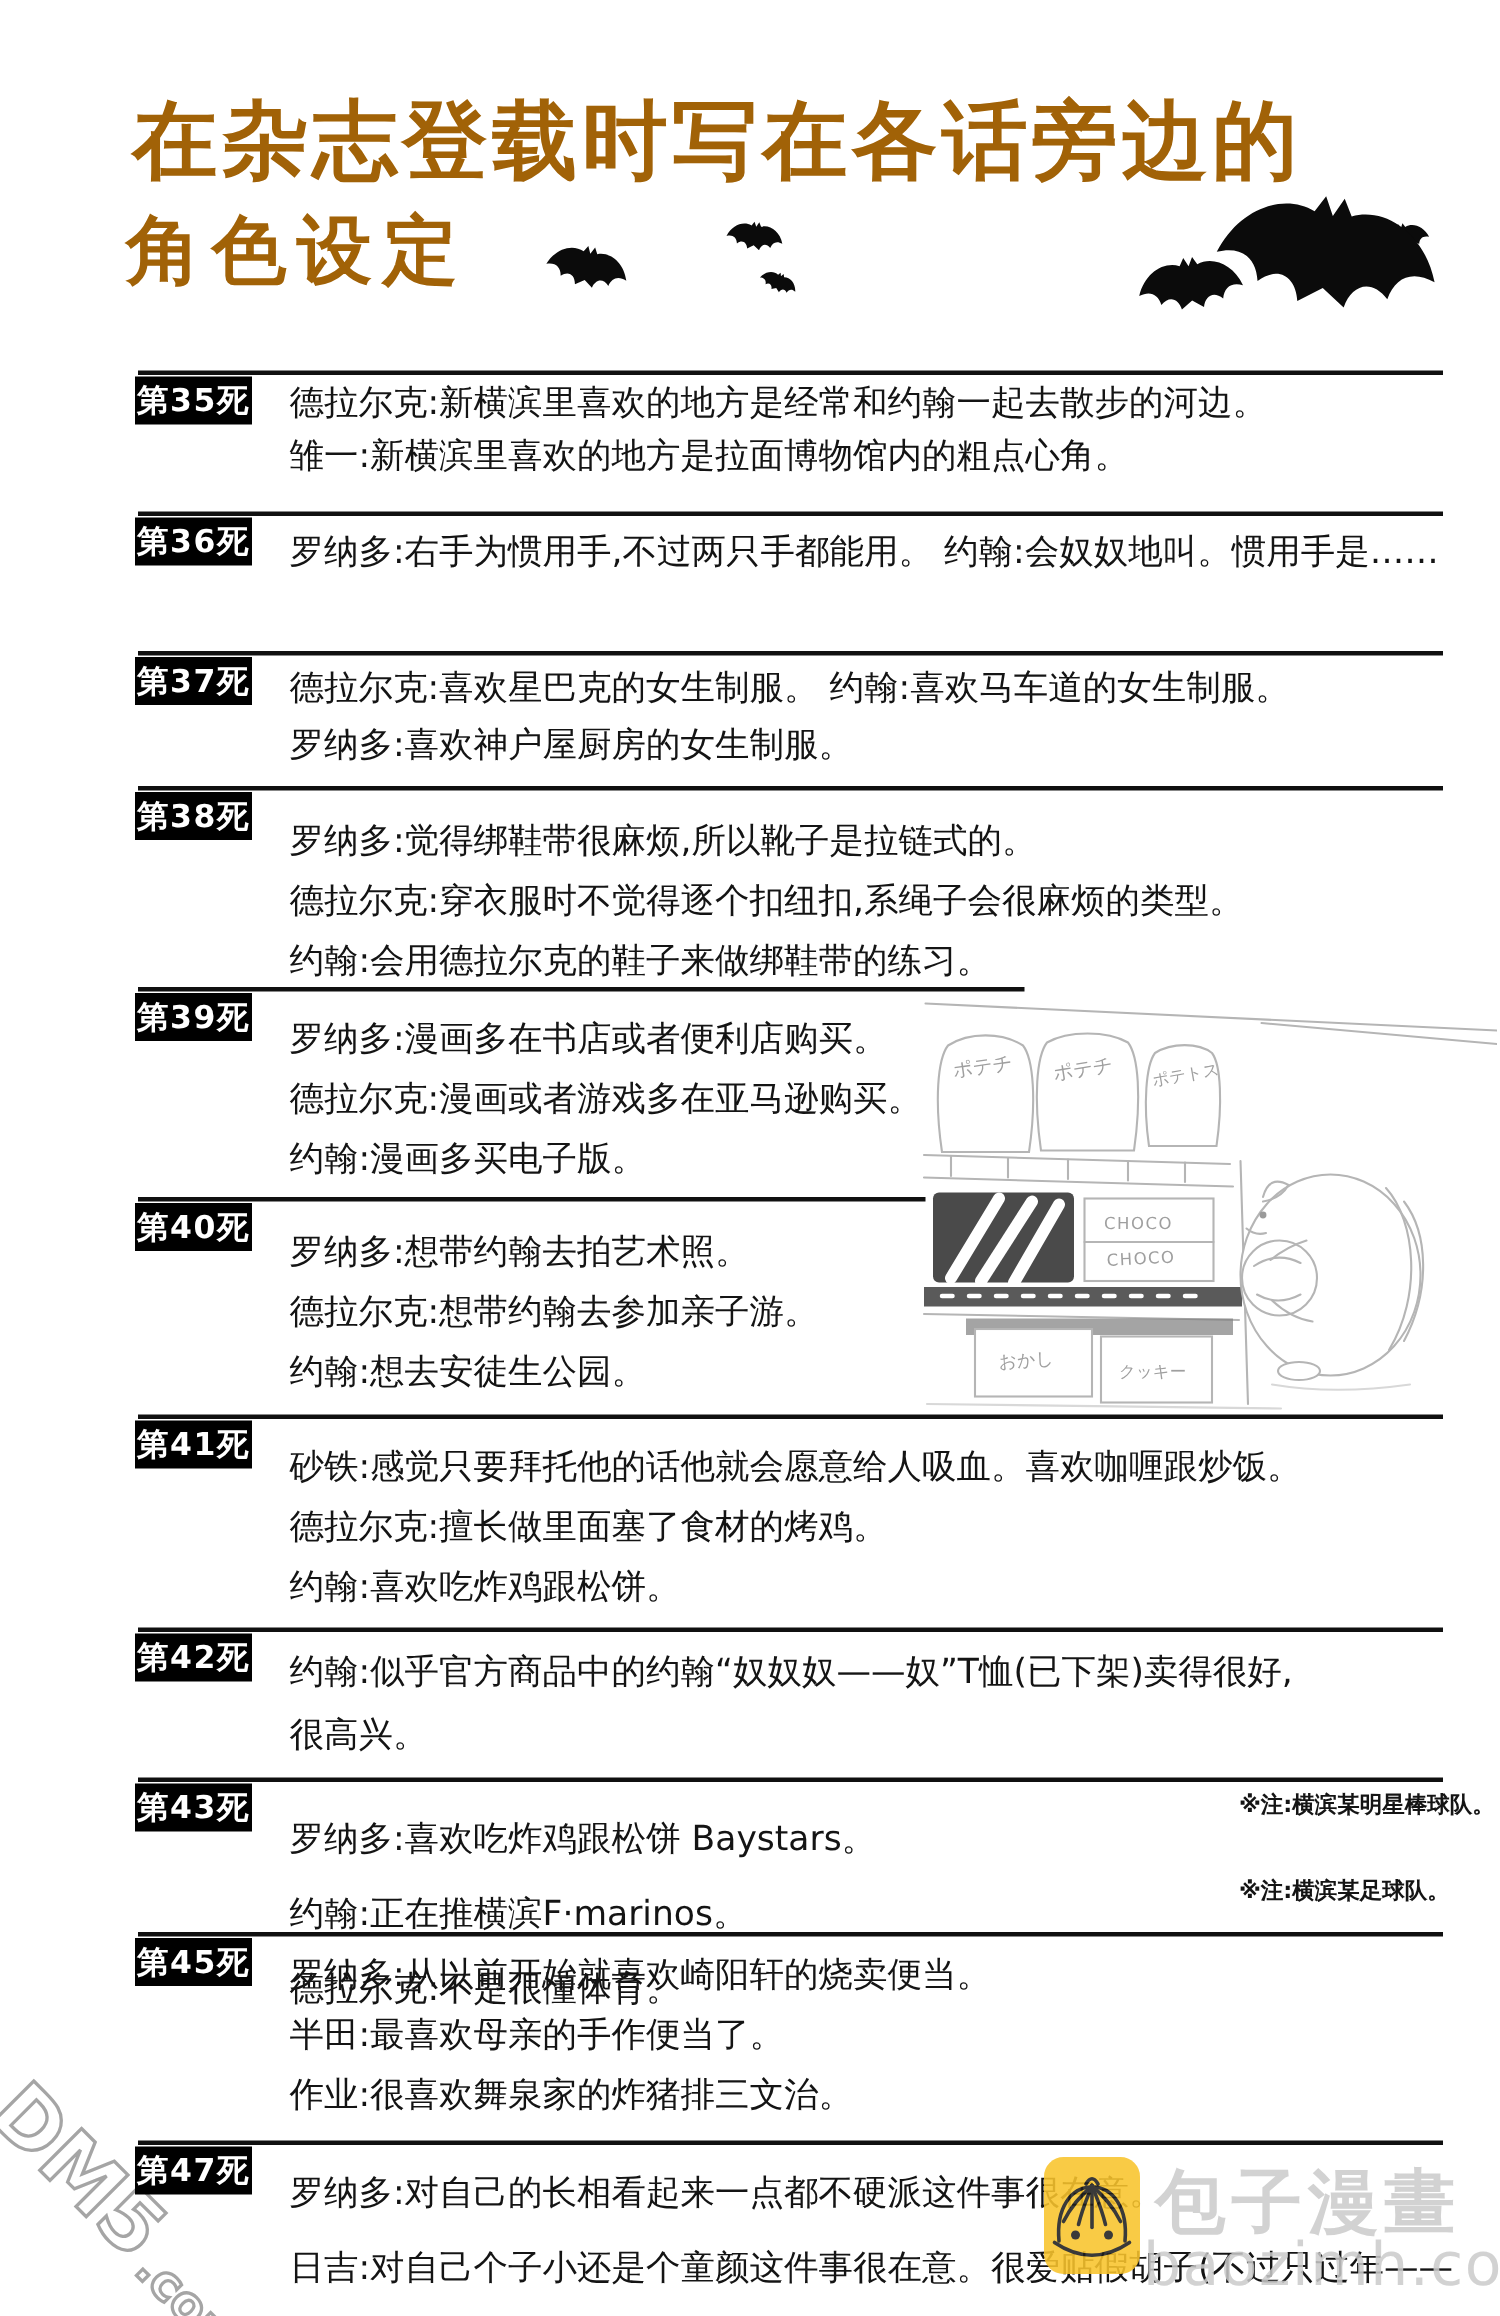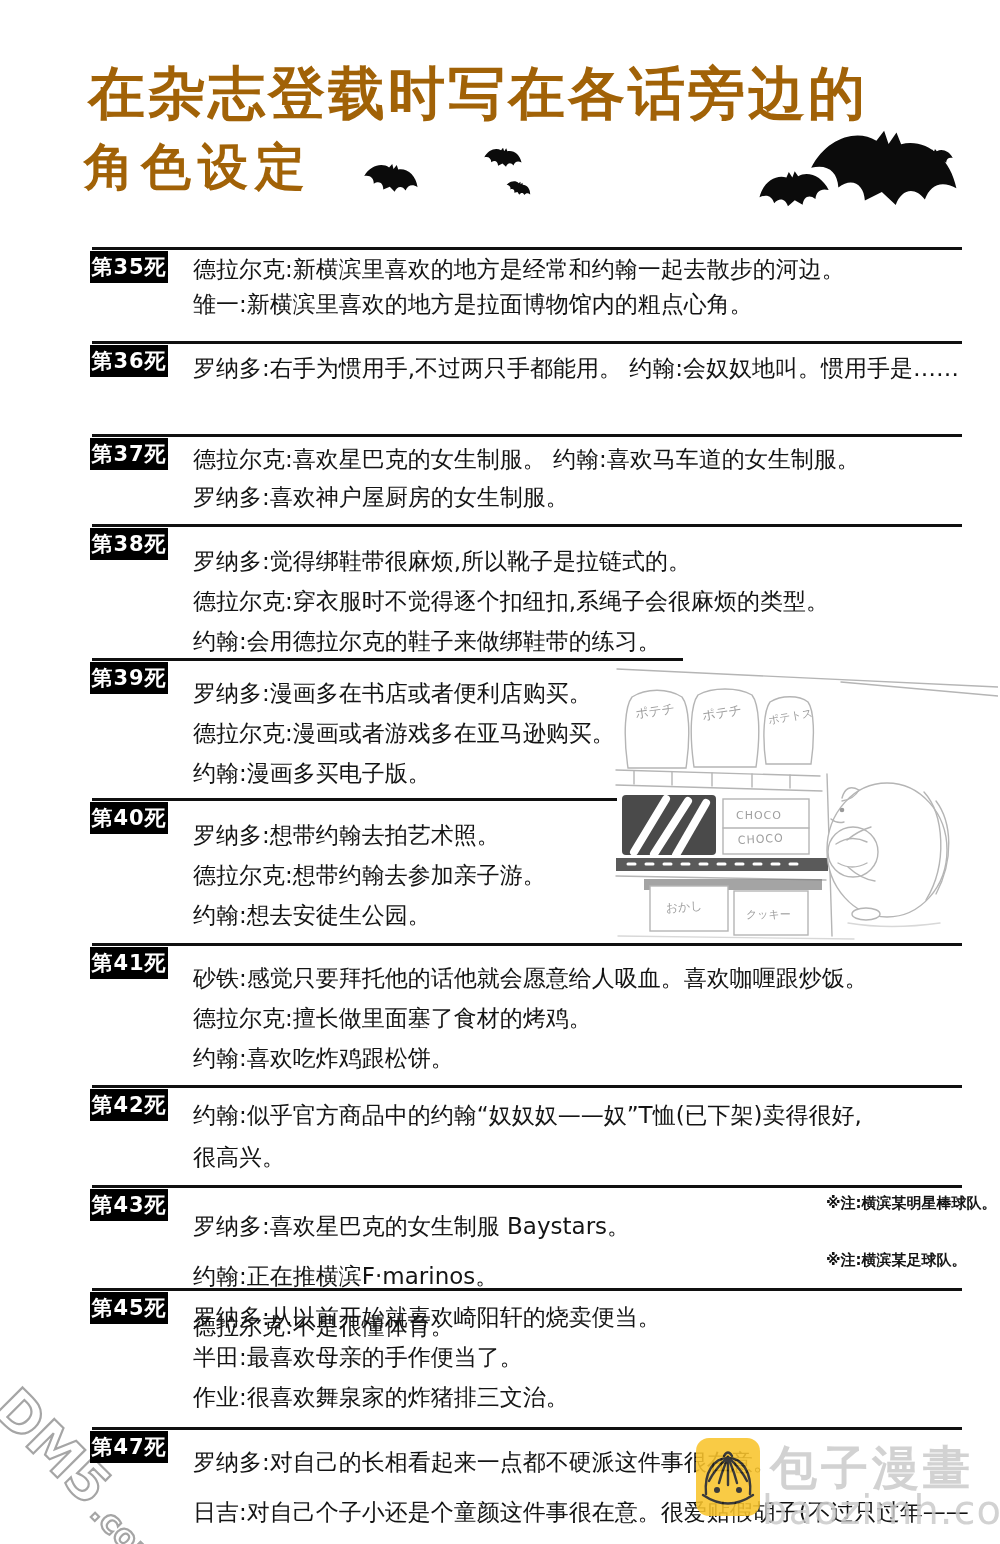--- a/index.html
+++ b/index.html
@@ -223,21 +223,21 @@
   <div class="entry-lines" style="top:9px;line-height:42px">
     <div class="entry-line">约翰:似乎官方商品中的约翰“奴奴奴——奴”T恤(已下架)卖得很好,</div>
     <div class="entry-line">很高兴。</div>
   </div>
 </div>
 
 <div class="entry" style="top:1185px">
   <div class="rule" style="width:870px"></div>
   <div class="chapter-label">第43死</div>
   <div class="entry-lines" style="top:16px;line-height:50px">
-    <div class="entry-line">罗纳多:喜欢星巴克的女生制服 Baystars。</div>
+    <div class="entry-line">罗纳多:喜欢吃炸鸡跟松饼 Baystars。</div>
     <div class="entry-line">约翰:正在推横滨F·marinos。</div>
     <div class="entry-line">德拉尔克:不是很懂体育。</div>
   </div>
   <div class="note" style="top:9px">※注:横滨某明星棒球队。</div>
   <div class="note" style="top:66px">※注:横滨某足球队。</div>
 </div>
 
 <div class="entry" style="top:1288px">
   <div class="rule" style="width:870px"></div>
   <div class="chapter-label">第45死</div>

